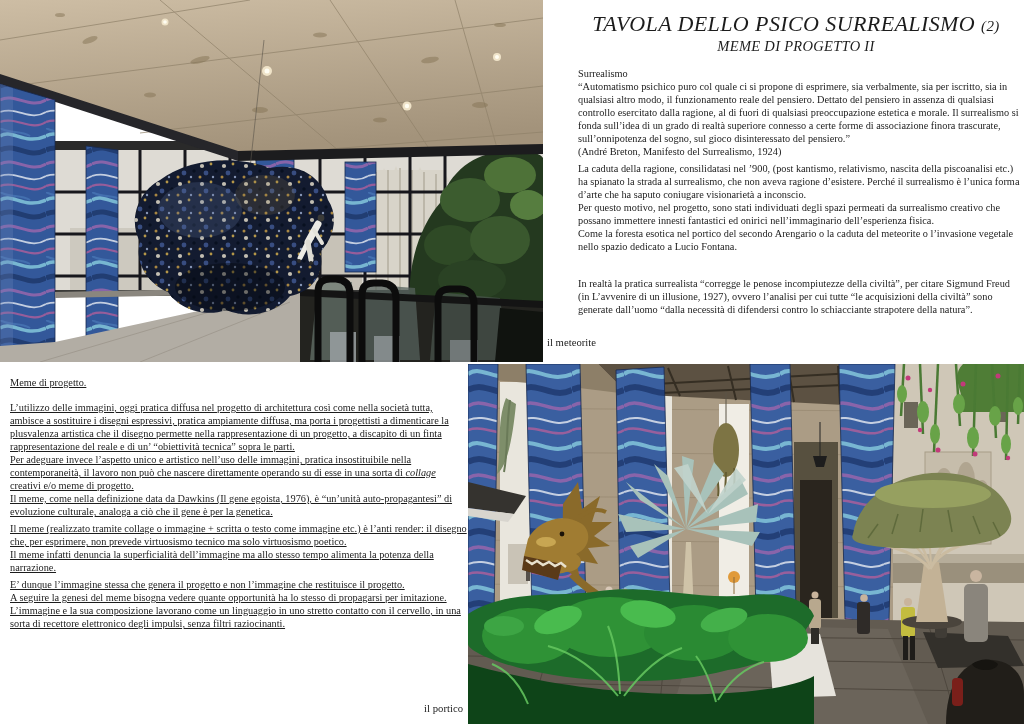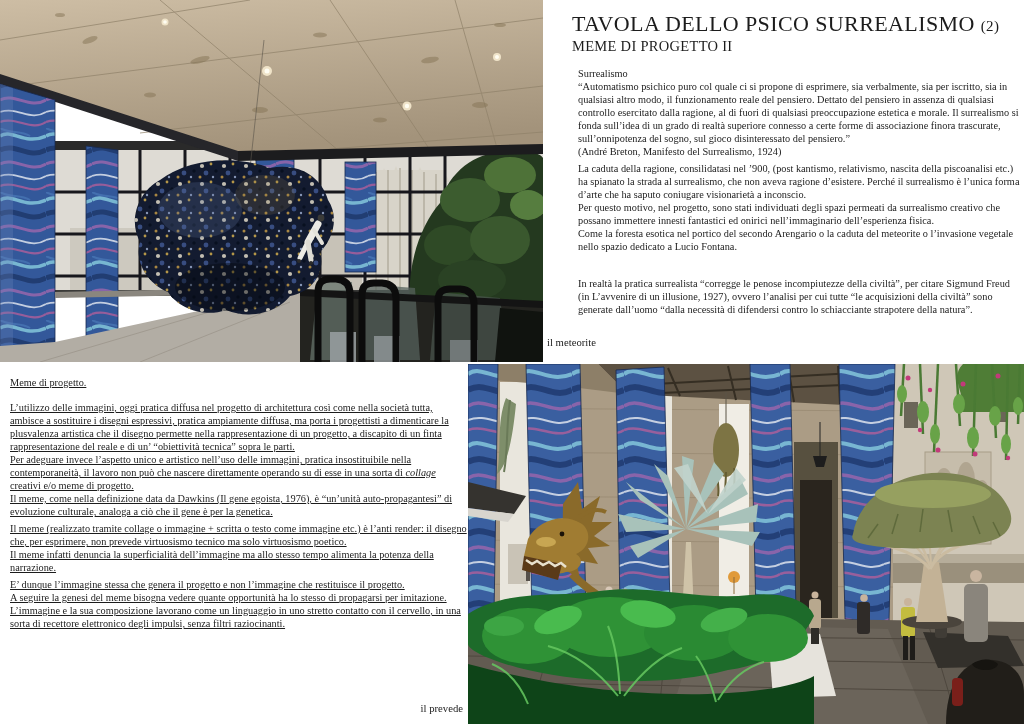--- a/index.html
+++ b/index.html
@@ -1,20 +1,20 @@
 <!DOCTYPE html>
 <html><head>
 <meta charset="utf-8">
 <style>
   html,body{margin:0;padding:0;background:#e8e8e8;}
   .page{position:relative;width:1024px;height:724px;background:#ffffff;overflow:hidden;
         font-family:"Liberation Serif",serif;color:#1c1c1c;}
   .photo{position:absolute;}
   .photo svg{display:block;}
-  .title-block{position:absolute;left:572px;top:11px;width:448px;text-align:left;}
+  .title-block{position:absolute;left:572px;top:11px;width:448px;text-align:center;font-style:italic;}
   .title-block h1{margin:0;font-weight:normal;font-size:22px;letter-spacing:.4px;white-space:nowrap;}
   .title-block h1 .num{font-size:15px;}
   .title-block h2{margin:1px 0 0;font-weight:normal;font-size:14.5px;letter-spacing:.3px;}
   .col{position:absolute;font-size:10.3px;line-height:13px;}
   .col p{margin:0;white-space:pre-line;}
   .col p.gap{margin-top:4px;}
   .col p.gap2{margin-top:24px;}
   .col p.head{margin-bottom:12px;}
   .right-col{left:578px;top:67px;width:442px;}
   .left-col{left:10px;top:376px;width:457px;text-decoration:underline;}
@@ -220,21 +220,21 @@
     <p>L’utilizzo delle immagini, oggi pratica diffusa nel progetto di architettura così come nella società tutta, ambisce a sostituire i disegni espressivi, pratica ampiamente diffusa, ma porta i progettisti a dimenticare la plusvalenza artistica che il disegno permette nella rappresentazione di un progetto, a discapito di un finta rappresentazione del reale e di un’ “obiettività tecnica” sopra le parti.</p>
     <p><span>Per adeguare invece l’aspetto unico e artistico nell’uso delle immagini, pratica insostituibile nella contemporaneità, il lavoro non può che nascere direttamente operando su di esse in una sorta di </span><i>collage</i><span> creativi e/o meme di progetto.</span></p>
     <p>Il meme, come nella definizione data da Dawkins (Il gene egoista, 1976), è “un’unità auto-propagantesi” di evoluzione culturale, analoga a ciò che il gene è per la genetica.</p>
     <p class="gap">Il meme (realizzato tramite collage o immagine + scritta o testo come immagine etc.)  è l’anti render: il disegno che, per esprimere, non prevede virtuosismo tecnico ma solo virtuosismo poetico.
 Il meme infatti denuncia la superficialità dell’immagine ma allo stesso tempo alimenta la potenza della narrazione.</p>
     <p class="gap">E’ dunque l’immagine stessa che genera il progetto e non l’immagine che restituisce il progetto.
 A seguire la genesi del meme bisogna vedere quante opportunità ha lo stesso di propagarsi per imitazione.
 L’immagine e la sua composizione lavorano come un linguaggio in uno stretto contatto con il cervello, in una sorta di recettore elettronico degli impulsi, senza filtri raziocinanti.</p>
   </div>
 
-  <div class="cap cap-por">il prevede</div>
+  <div class="cap cap-por">il portico</div>
 
   <div class="photo" style="left:468px;top:364px;">
   <svg width="556" height="360" viewBox="0 0 556 360">
     <defs>
       <pattern id="pm2" width="52" height="72" patternUnits="userSpaceOnUse">
         <rect width="52" height="72" fill="#3a5fa0"></rect>
         <path d="M0,10 C14,0 28,20 52,10" stroke="#7fc0d8" stroke-width="4" fill="none" opacity=".9"></path>
         <path d="M0,26 C18,16 32,36 52,26" stroke="#203c72" stroke-width="6" fill="none" opacity=".9"></path>
         <path d="M0,42 C16,32 34,52 52,42" stroke="#9165ab" stroke-width="3.5" fill="none" opacity=".9"></path>
         <path d="M0,56 C20,48 34,66 52,56" stroke="#dde3ec" stroke-width="2" fill="none" opacity=".85"></path>

